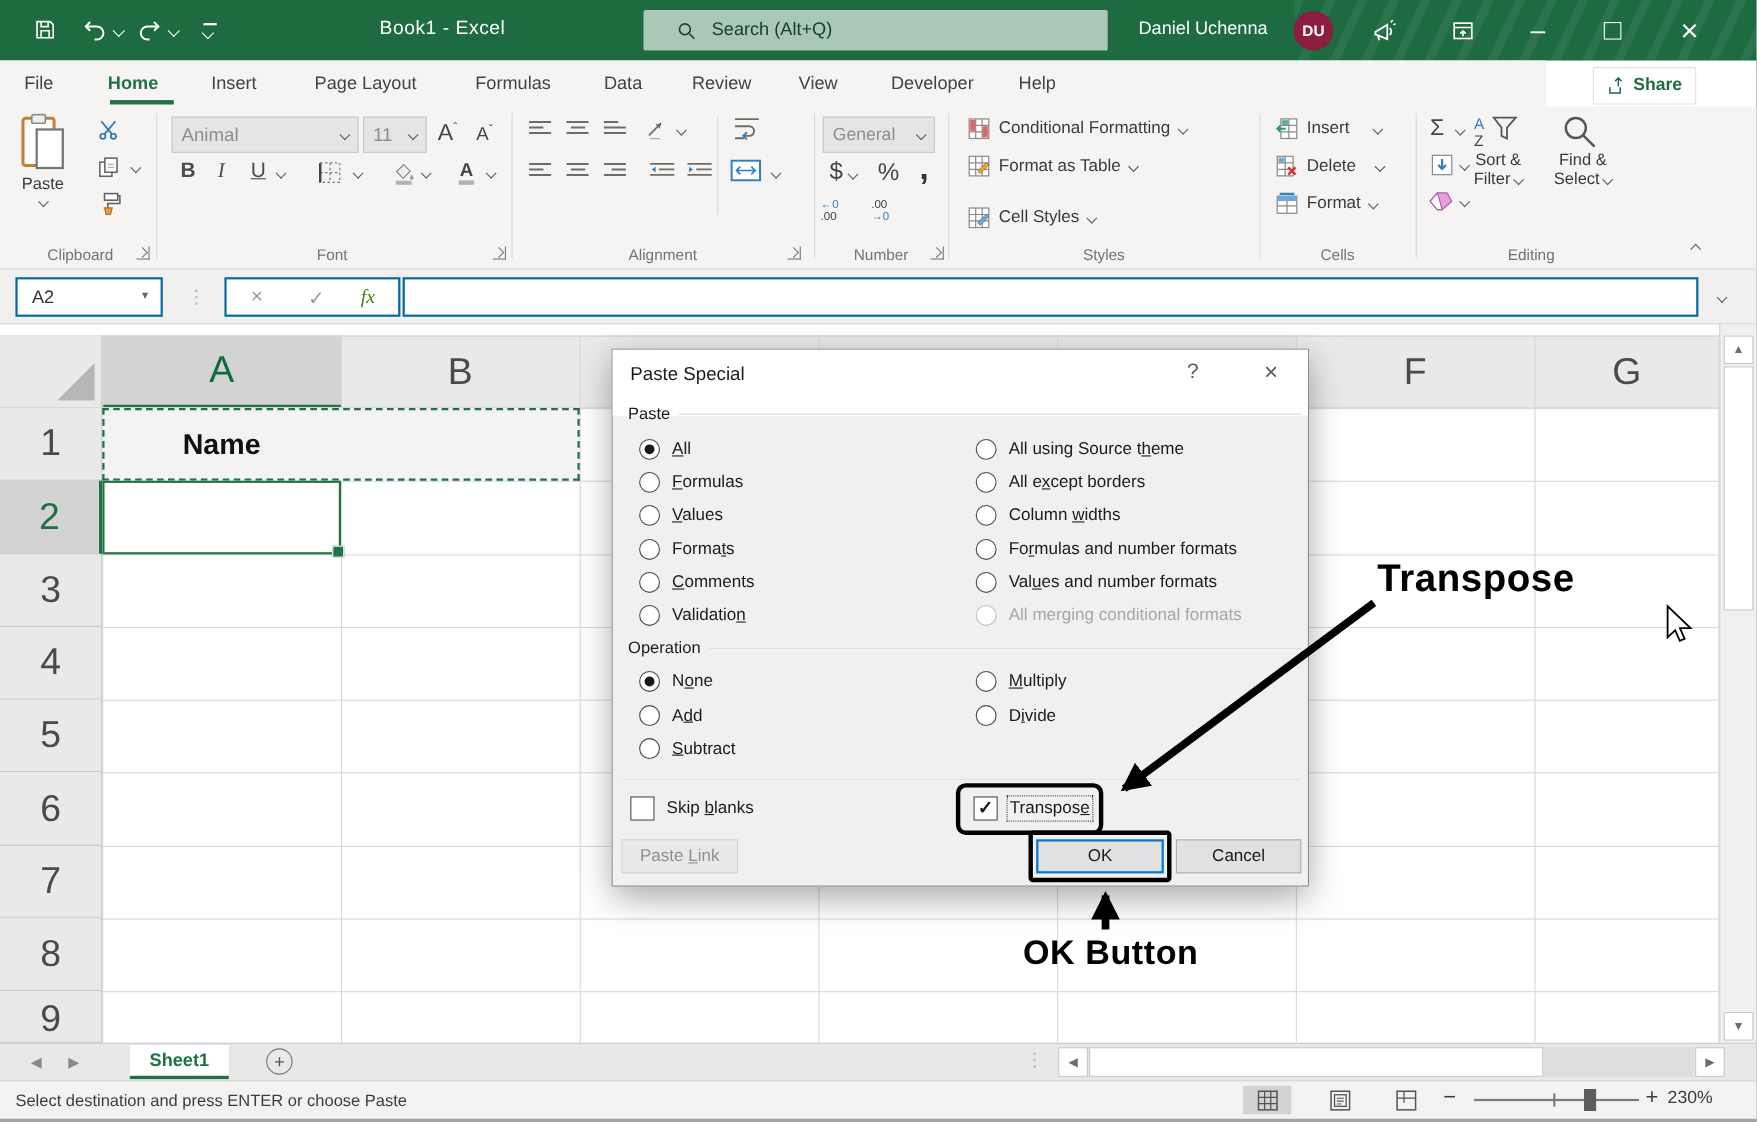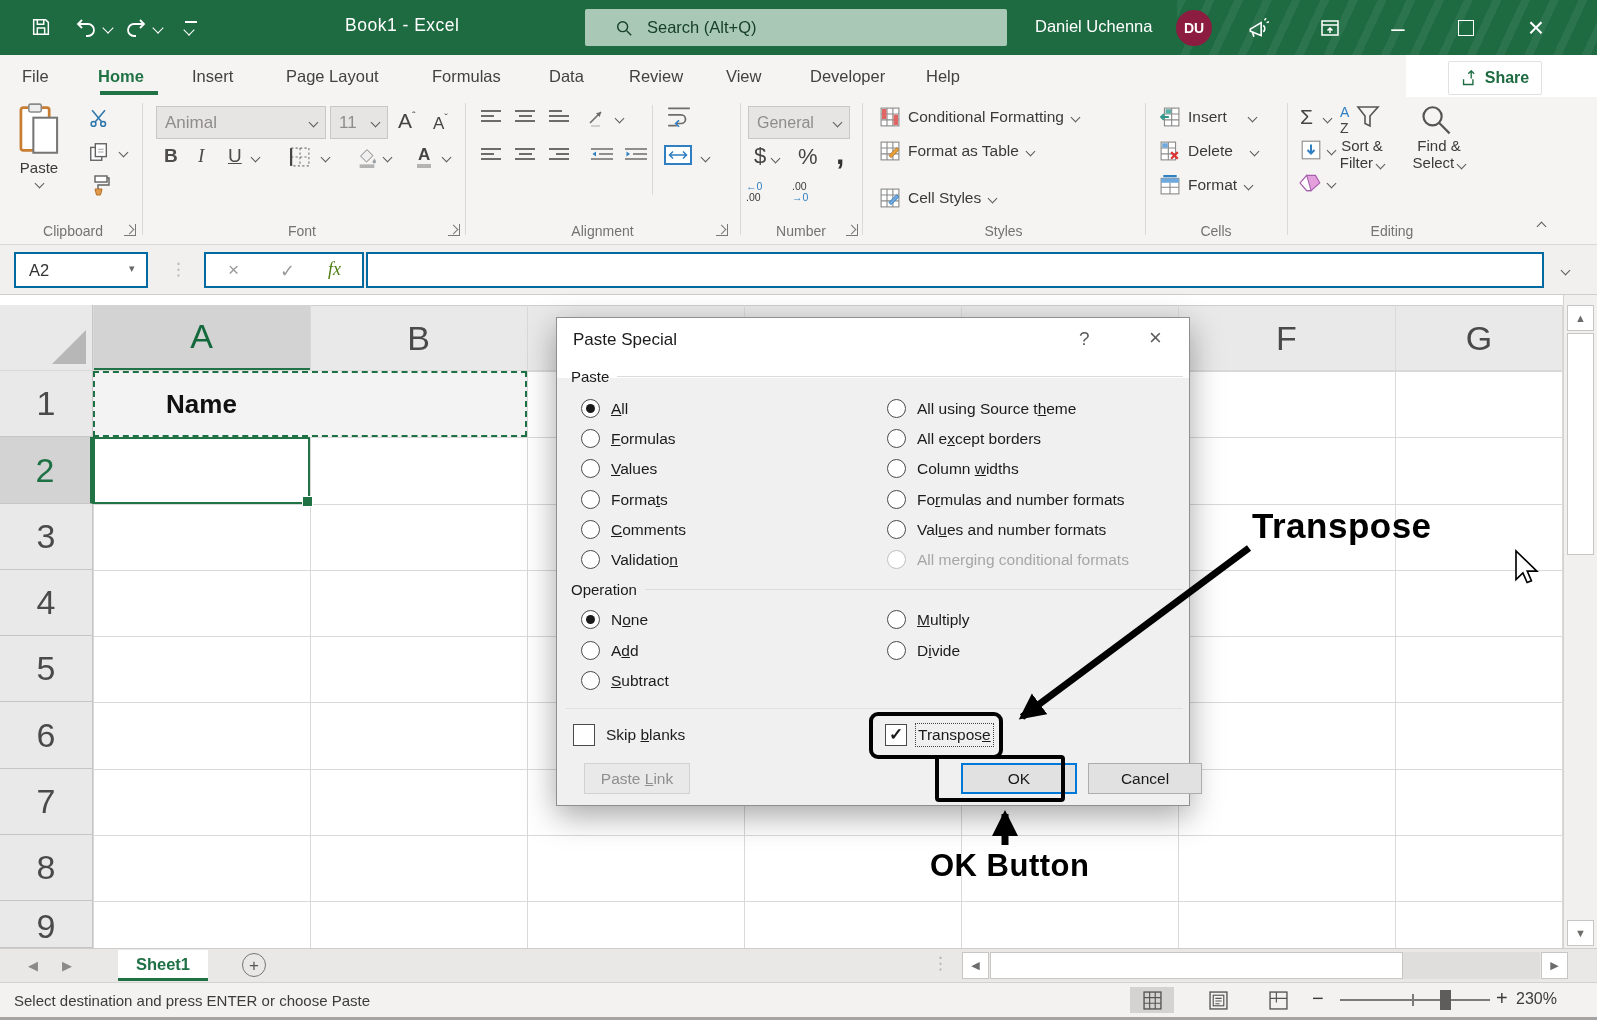--- a/index.html
+++ b/index.html
@@ -73,21 +73,21 @@
   .groupline{position:absolute;height:1px;background:#dcdcdc;}
   .drow{position:absolute;display:flex;align-items:center;gap:11px;height:23px;}
   .radio{width:19px;height:19px;border:1.5px solid #4a4a4a;border-radius:50%;background:#fff;box-sizing:border-box;position:relative;flex:none;}
   .radio.on:after{content:"";position:absolute;left:3.5px;top:3.5px;width:9px;height:9px;border-radius:50%;background:#1a1a1a;}
   .radio.dis{border-color:#c0c0c0;}
   .cbx{width:22px;height:22px;border:1.5px solid #4a4a4a;background:#fff;box-sizing:border-box;display:flex;align-items:center;justify-content:center;
      font-size:17px;font-weight:bold;color:#1a1a1a;flex:none;}
   .key{text-decoration:underline;}
   .dis-t{color:#a6a6a6;}
   .focusdot{outline:1.5px dotted #444;outline-offset:2px;}
-  .dbtn{position:absolute;display:flex;align-items:center;justify-content:center;font-size:15.5px;box-sizing:border-box;margin-left:19px;}
+  .dbtn{position:absolute;display:flex;align-items:center;justify-content:center;font-size:15.5px;box-sizing:border-box;}
   .dbtn.norm{background:#e1e1e1;border:1px solid #adadad;color:#1a1a1a;}
   .dbtn.def{background:#e1e1e1;border:2px solid #0078d7;color:#1a1a1a;}
   .dbtn.dis{background:#e9e9e9;border:1px solid #d2d2d2;color:#8f8f8f;}
   .annrect{position:absolute;border:4px solid #000;box-sizing:border-box;z-index:12;}
   
   .anntext{position:absolute;font-weight:bold;color:#000;z-index:31;letter-spacing:.5px;}
   #overlay{position:absolute;left:0;top:0;z-index:30;pointer-events:none;}
   
   .sheetbar{position:absolute;left:0;top:948px;width:1597px;height:34px;background:#e9e8e7;border-top:1px solid #cfcdcb;box-sizing:border-box;}
   .sheettab{position:absolute;left:118px;top:1px;width:90px;height:31px;background:#fff;border-bottom:3px solid #1e7145;

